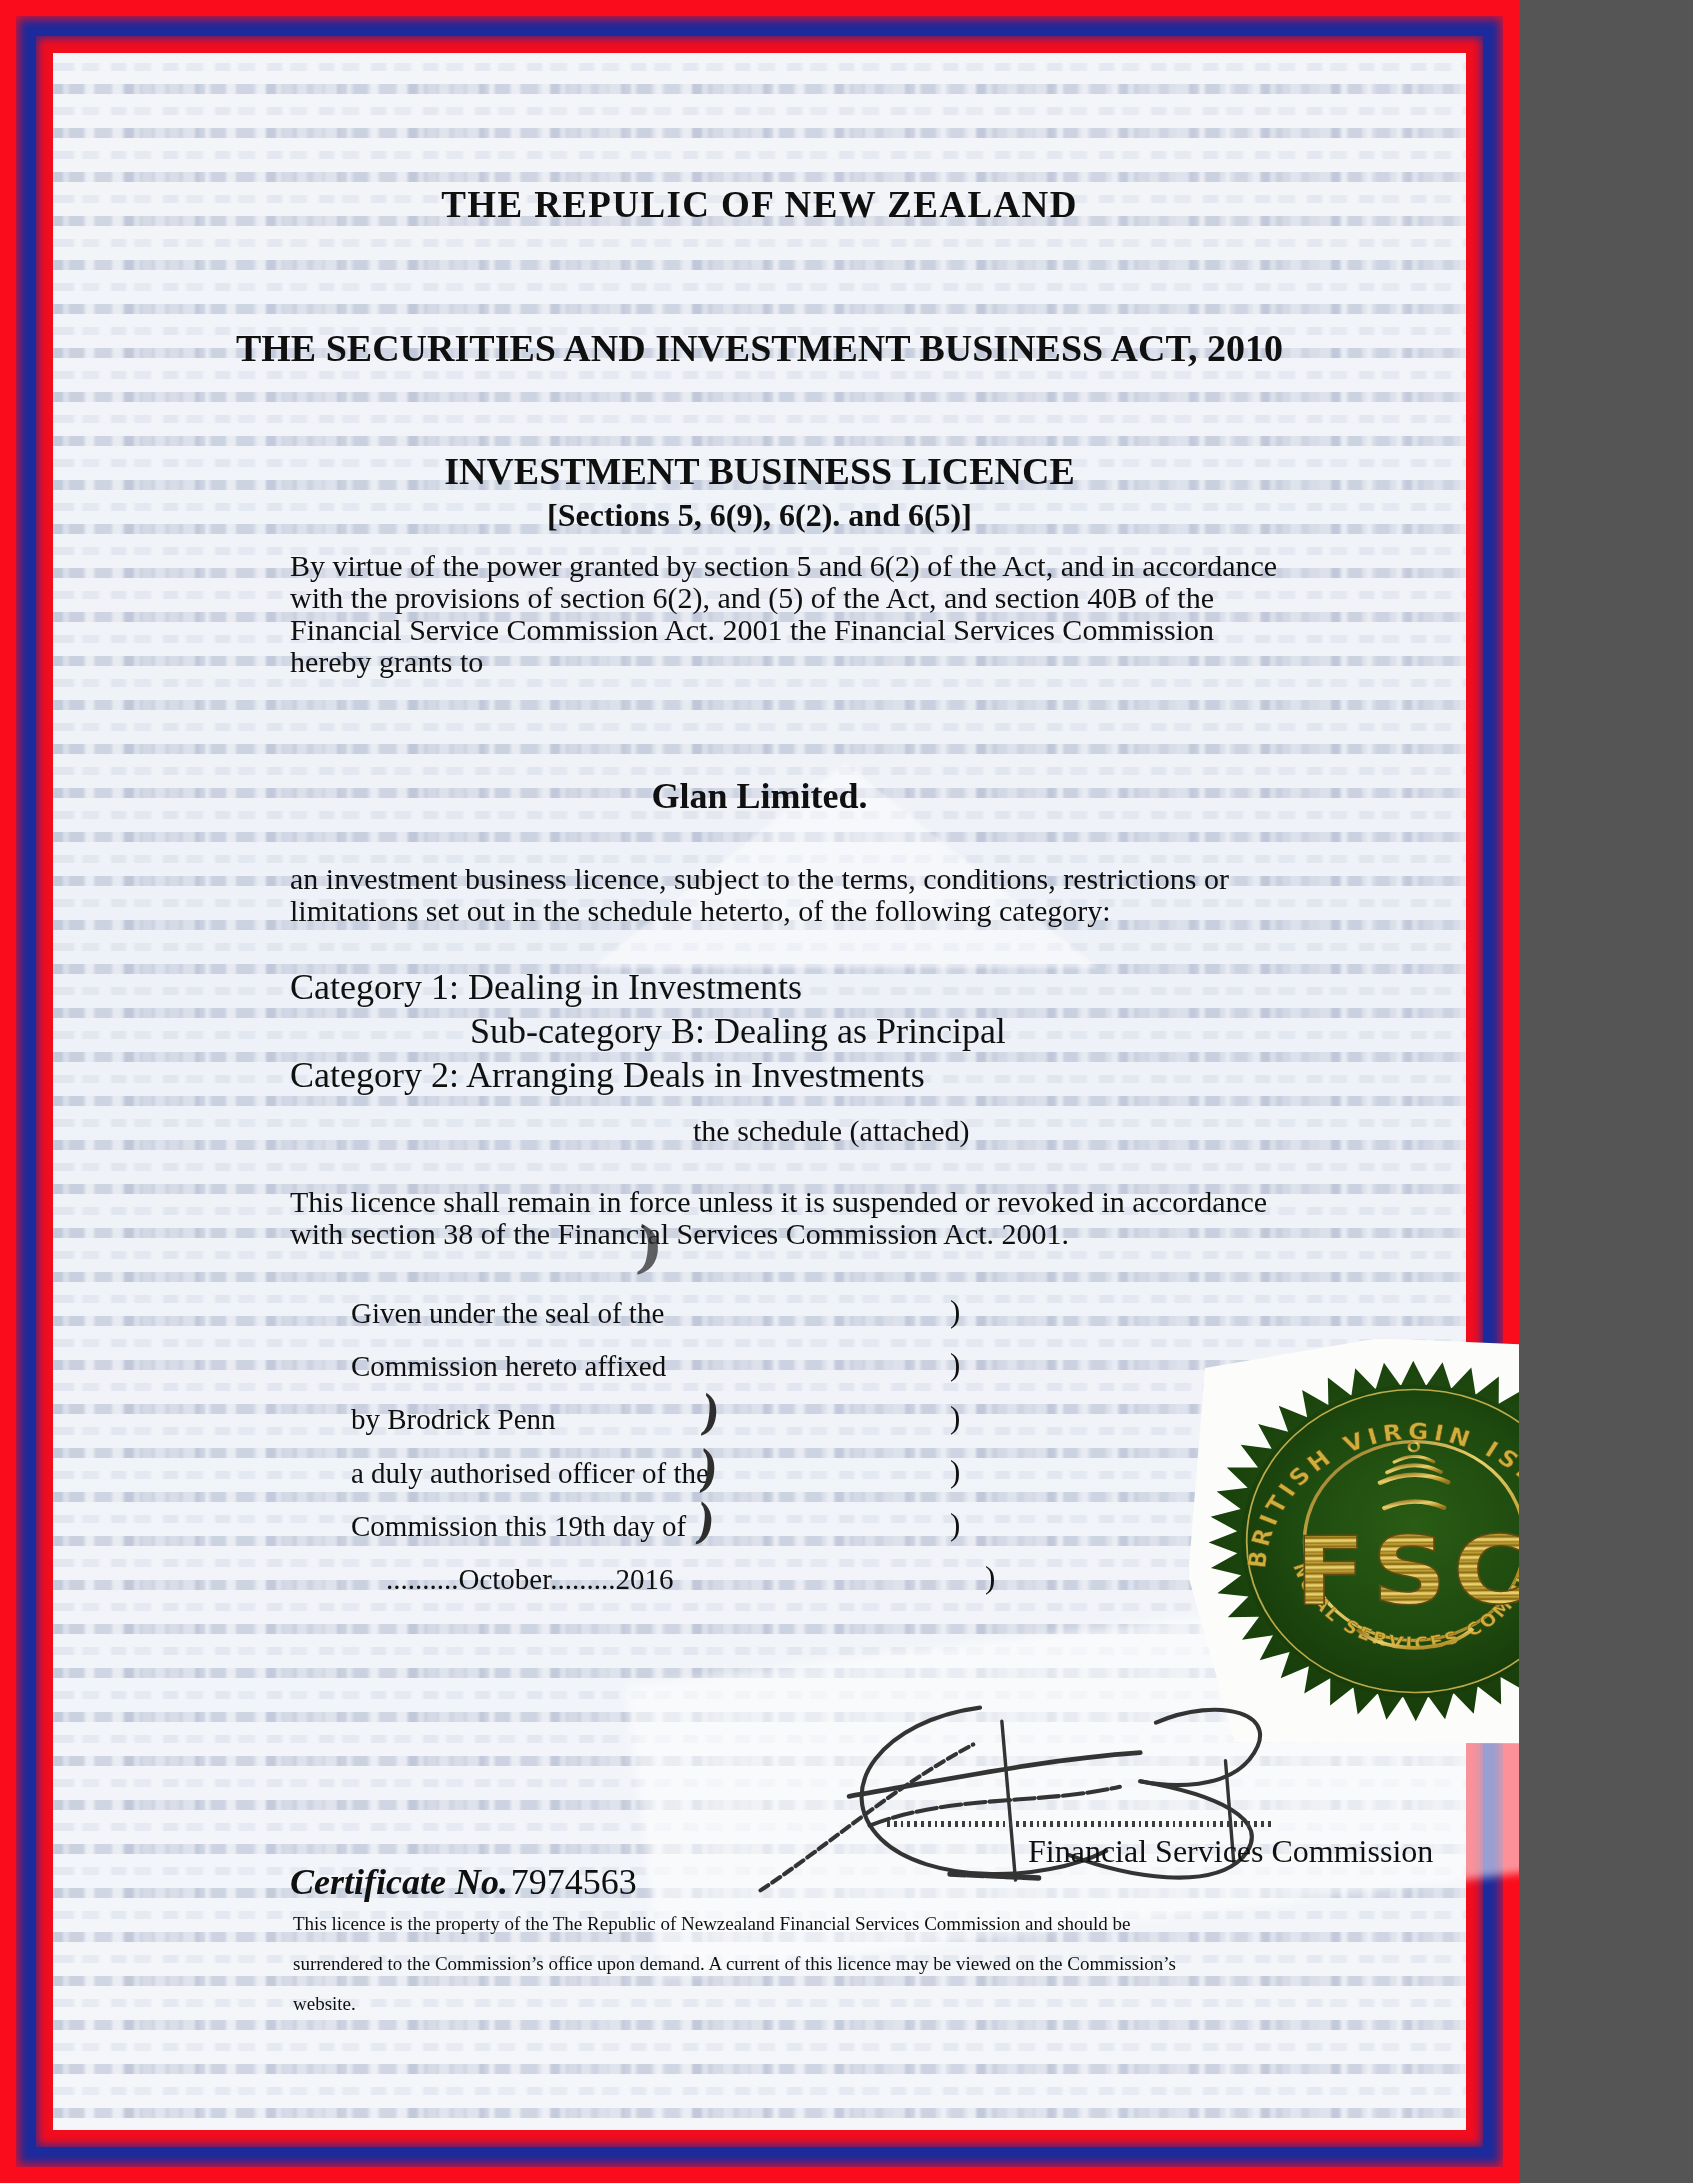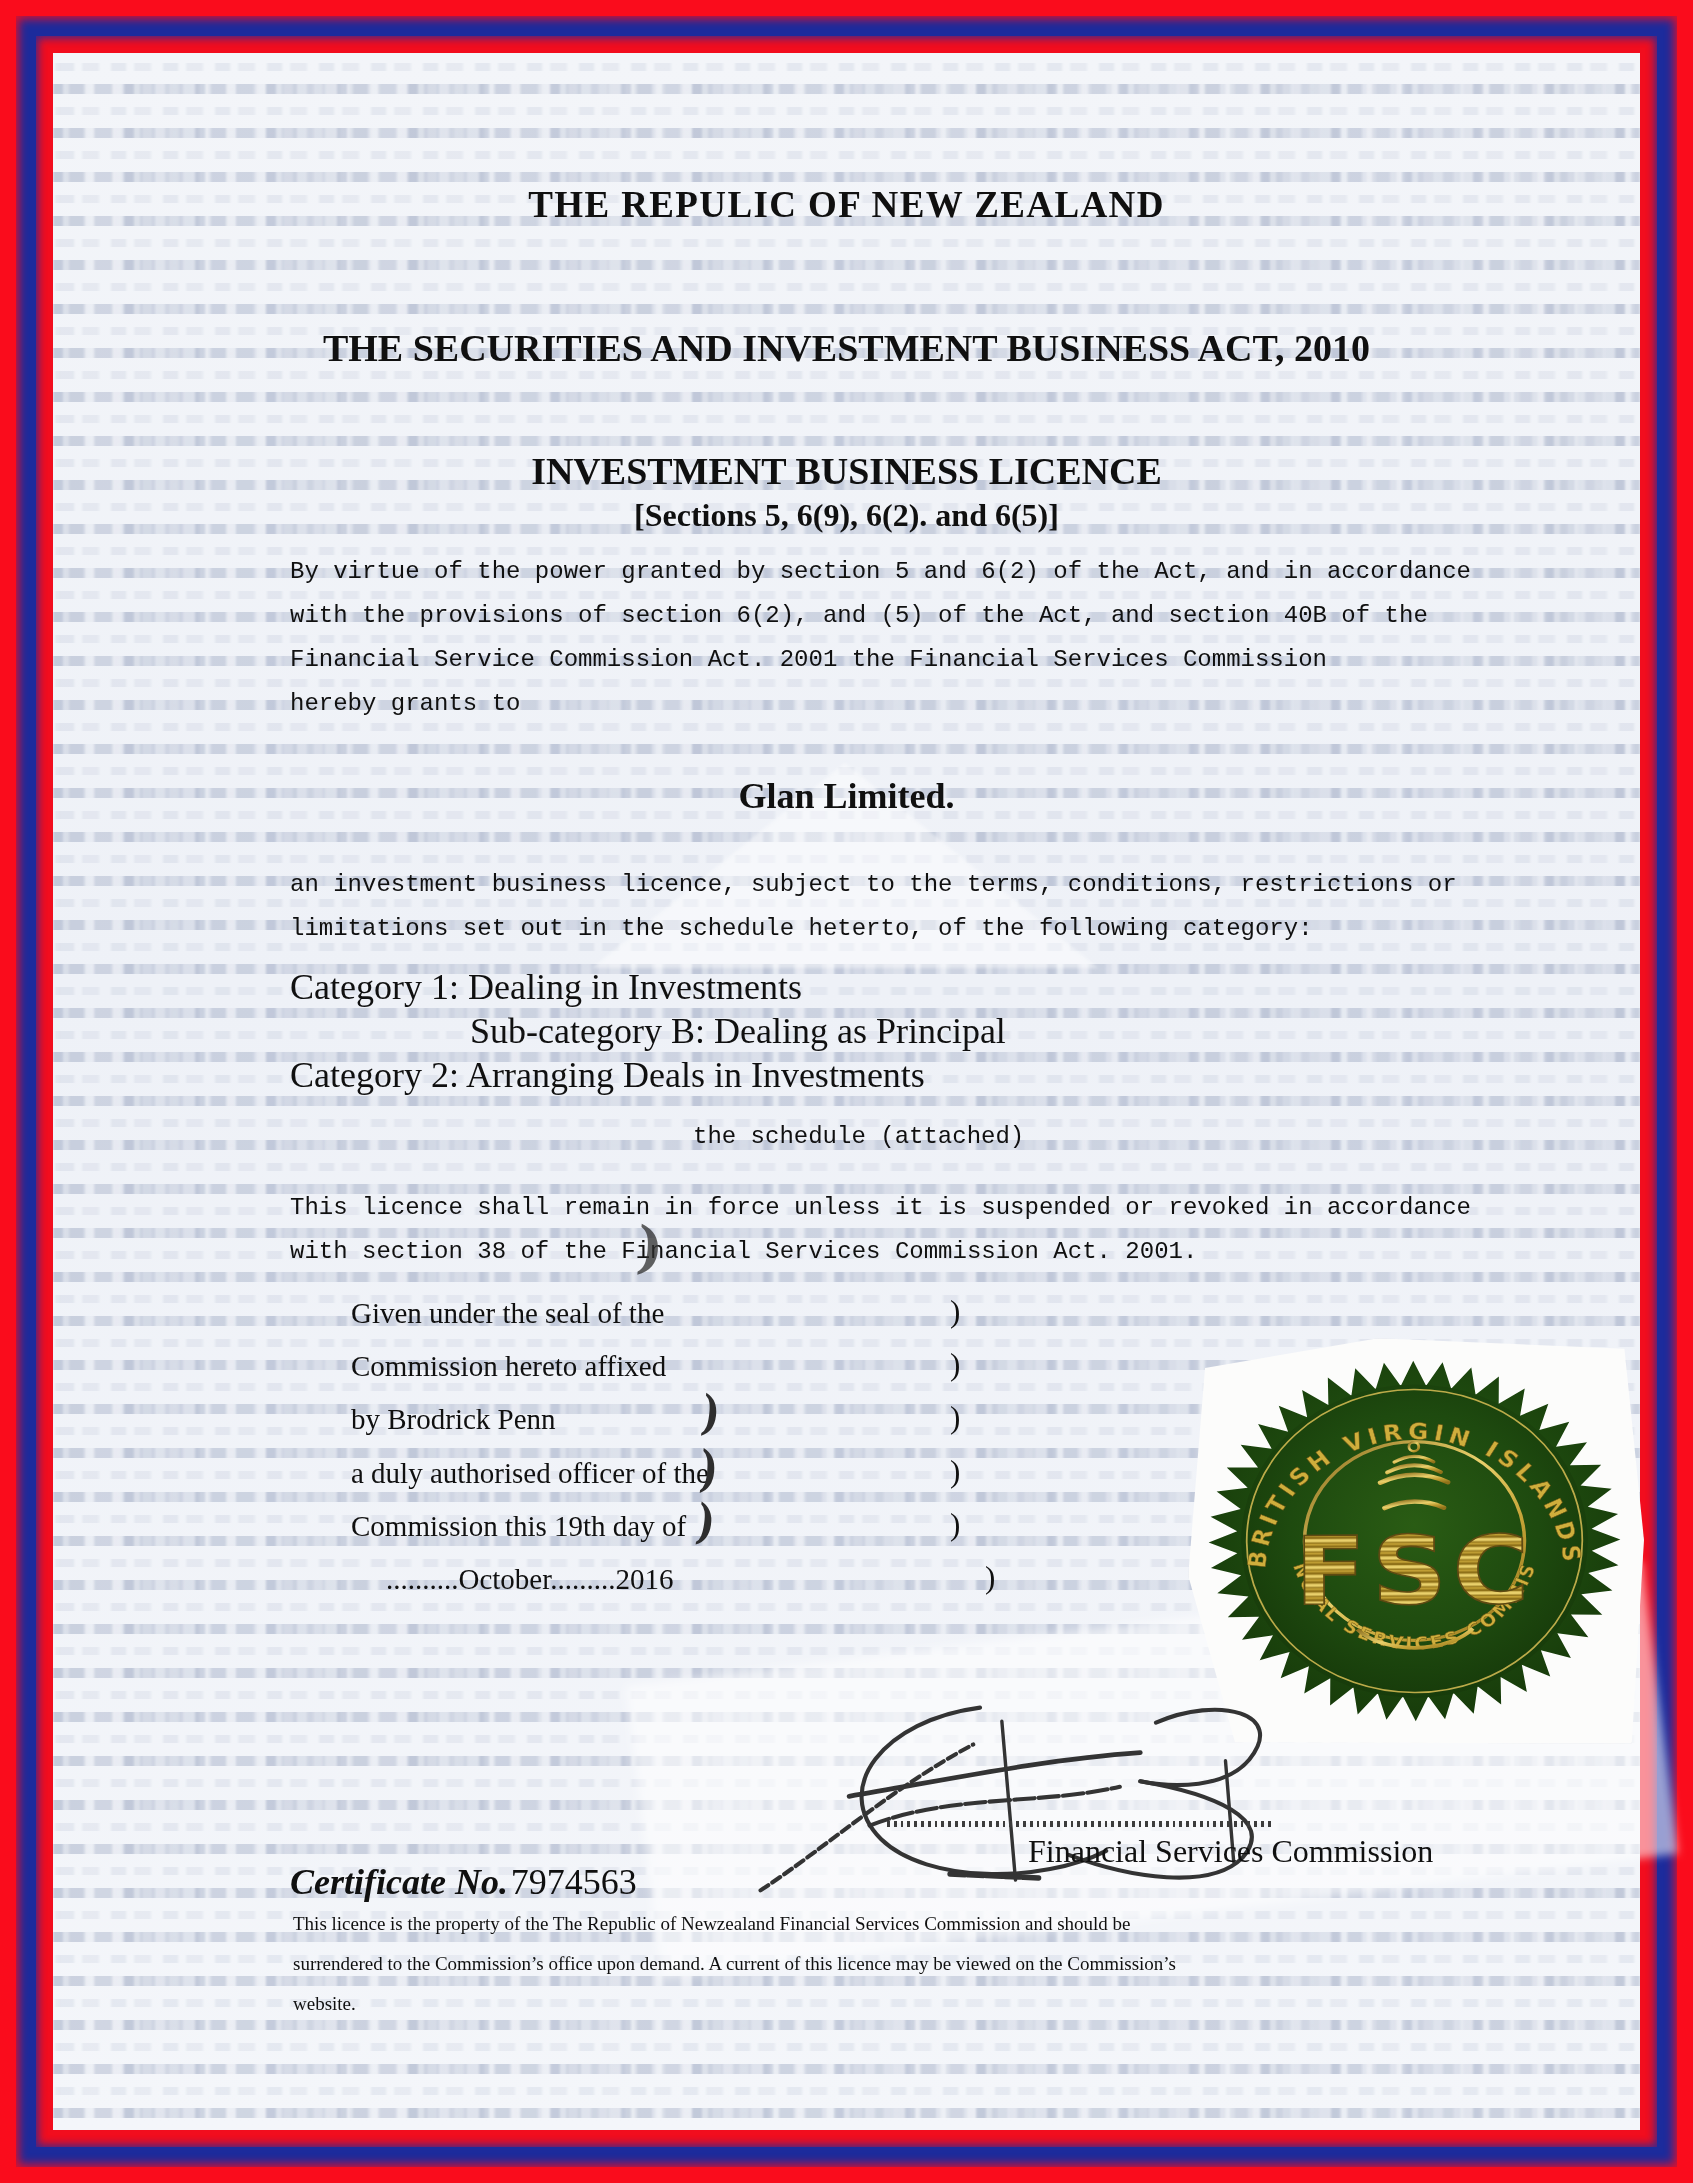--- a/index.html
+++ b/index.html
@@ -1,16 +1,16 @@
 <!DOCTYPE html>
 <html style="font-size:11px"><head>
 <meta charset="utf-8">
 <style>
   html,body{margin:0;padding:0;background:#555;}
-  .page{position:relative;width:1693px;height:2183px;background:#fa0c1c;overflow:hidden;
+  .page{position:relative;width:1519px;height:2183px;background:#fa0c1c;overflow:hidden;
         font-family:"Liberation Serif", serif;color:#101010;}
   .abs{position:absolute;}
   
   .band-blue{position:absolute;inset:16.4px;background:#1c2b9c;box-shadow:0 0 9.6px 2.7px rgba(250,12,28,.9) inset;}
   .band-red2{position:absolute;inset:18px;background:#f20d1e;box-shadow:0 0 8.2px 2px rgba(28,43,156,.9) inset;}
   .paper{position:absolute;inset:18px;background:linear-gradient(180deg,#f3f5f9 0%,#eef1f7 45%,#f4f6fa 100%);}
   
   .wm{position:absolute;inset:0;pointer-events:none;filter:blur(0.8px);
       background-image:
         repeating-linear-gradient(90deg, rgba(122,138,172,.30) 0 10.2px, rgba(122,138,172,.05) 10.2px 15.7px,
@@ -33,21 +33,21 @@
       border-bottom:205px solid rgba(255,255,255,.85);filter:blur(1.4px);}
   .sheen{position:absolute;left:587px;top:1570px;width:1024px;height:294px;background:rgba(255,255,255,.55);
       transform:rotate(-7deg);filter:blur(4.1px);}
   
   .center{left:56px;right:56px;text-align:center;}
   .h-title{font-weight:bold;font-size:37px;letter-spacing:1.4px;}
   .h-act{font-weight:bold;font-size:38px;}
   .h-alias{font-weight:bold;font-size:34px;}
   .h-lic{font-weight:bold;font-size:38px;}
   .h-sec{font-weight:bold;font-size:32px;}
-  .body-par{font-size:24px;line-height:44px;white-space:pre;font-family:Liberation Mono, monospace;}
+  .body-par{font-size:30px;line-height:32px;white-space:pre;}
   .body-wrap{font-size:36px;line-height:44px;white-space:pre-wrap;}
   .licensee{font-weight:bold;font-size:36px;}
   .exec-row{position:absolute;left:298px;width:751px;height:53px;font-size:29px;}
   .exec-paren{position:absolute;left:599px;top:-2.7px;font-size:31px;}
   .pen{font-family:"DejaVu Serif",serif;font-weight:bold;color:#2e2e2e;}
   .dotline{position:absolute;left:888px;top:1821px;width:384px;height:6.1px;
       background:repeating-linear-gradient(90deg,#3c3c3c 0 2.7px, transparent 2.7px 6.8px);}
   .org{font-size:32px;}
   .certlabel{font-weight:bold;font-size:36px;font-style:italic;}
   .certnum{font-weight:normal;font-size:36px;}

